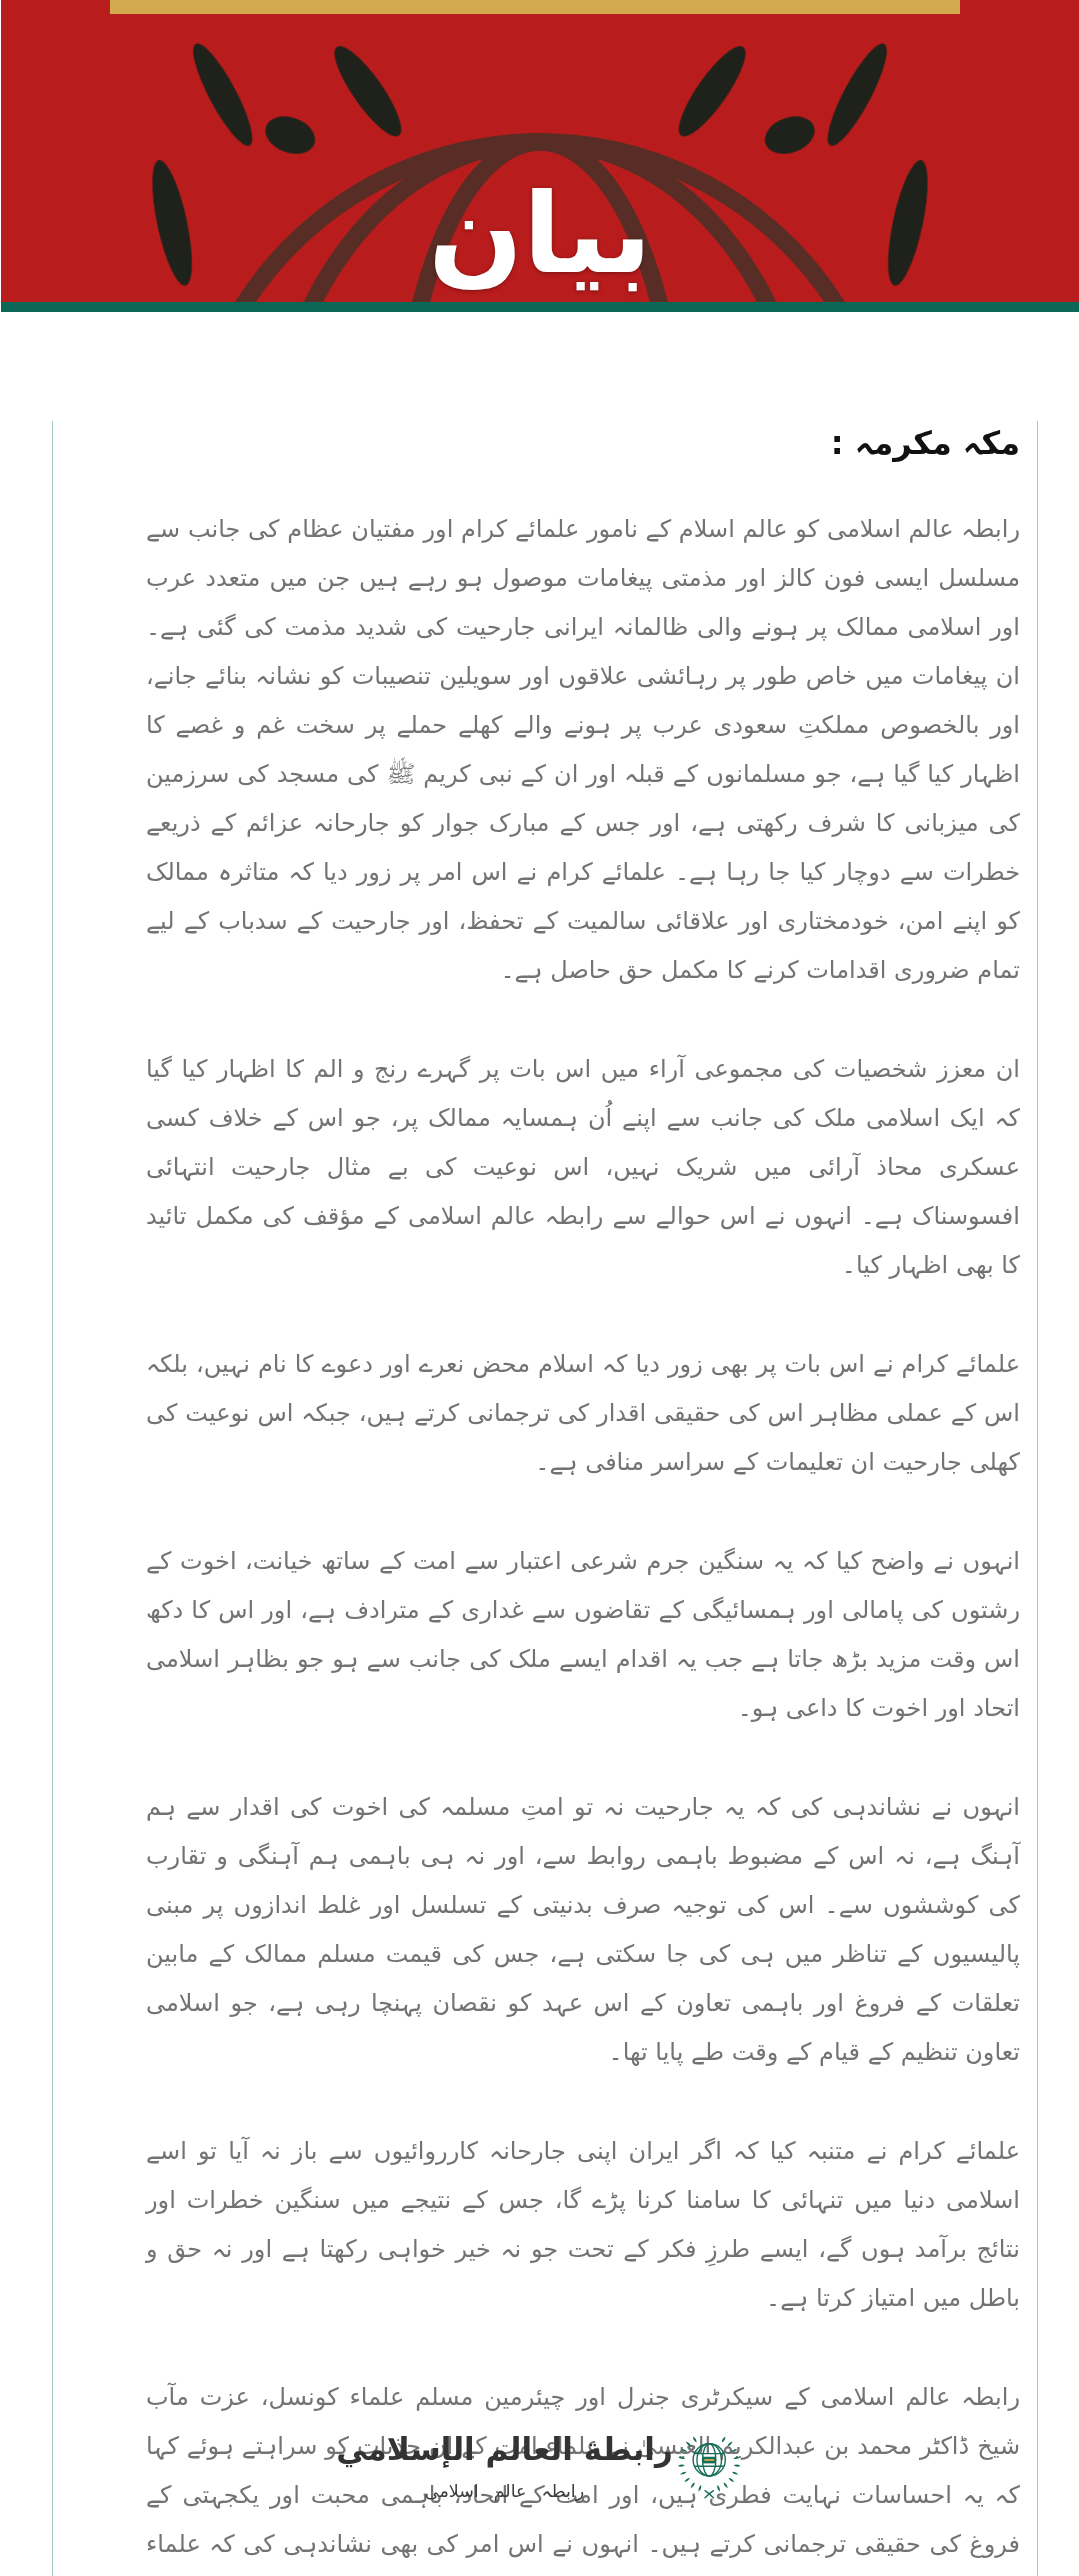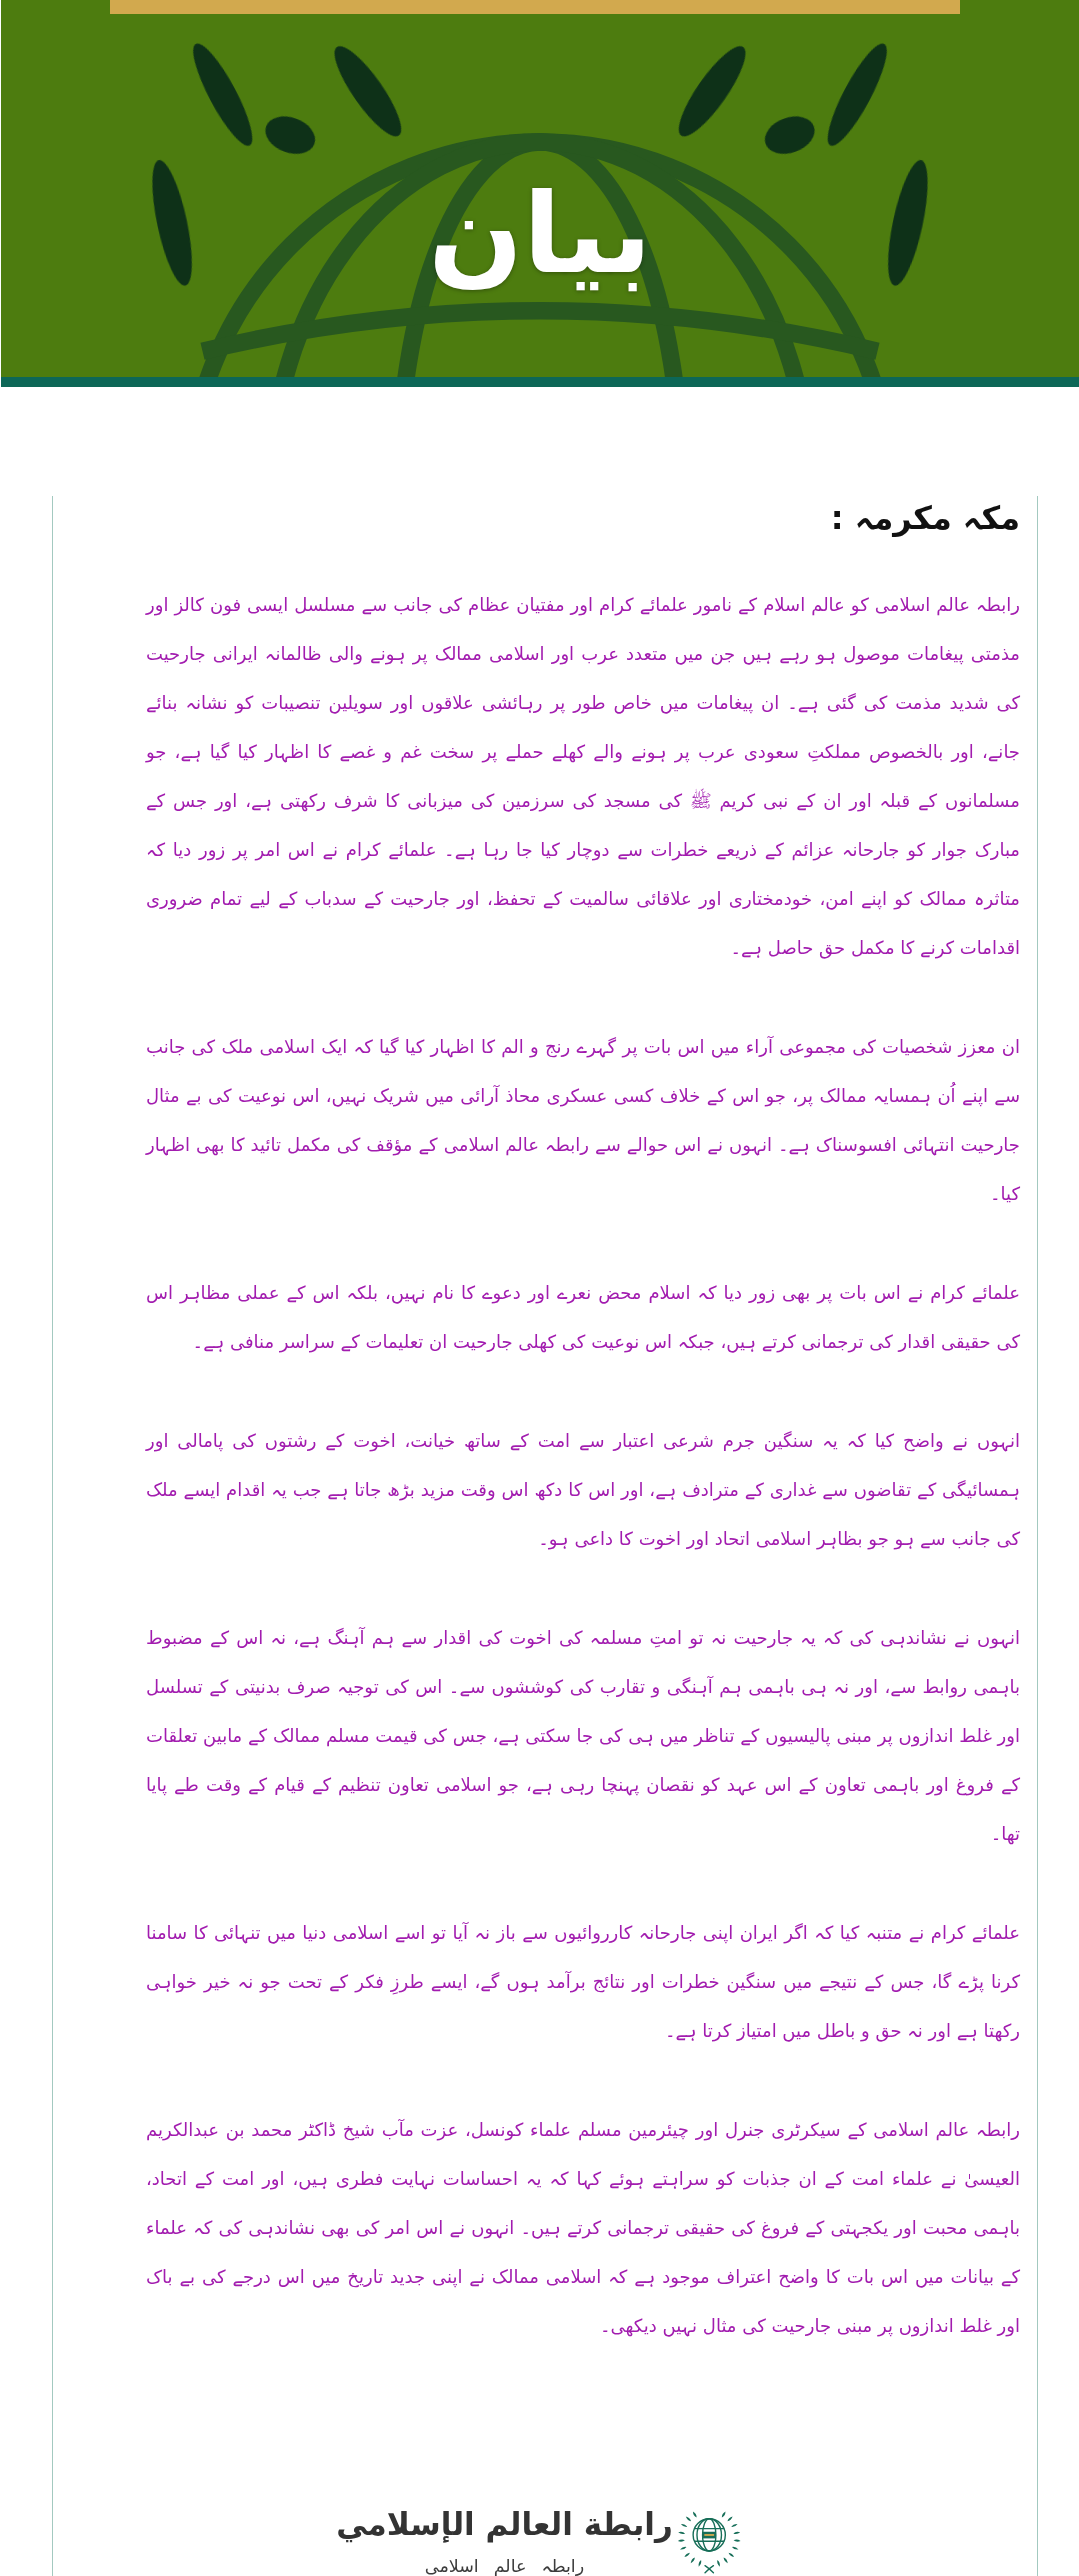--- a/index.html
+++ b/index.html
@@ -8,25 +8,25 @@
     width: 1080px; height: 2576px;
     background: #ffffff;
     overflow: hidden;
     position: relative;
     font-family: "DejaVu Sans", sans-serif;
   }
 
   
   .hero {
     position: relative;
-    width: 1080px; height: 377px;
+    width: 1080px; height: 302px;
     background:
       radial-gradient(ellipse 432px 317px at 50% 86%, rgba(27,86,66,0.60), rgba(27,86,66,0) 72%),
       linear-gradient(180deg, #03topw 0%, #041f18 0%, #06281f 45%, #041e17 100%);
-    background-color: #4d7c0f;
+    background-color: #b91c1c;
     overflow: hidden;
   }
   .hero-pattern { position: absolute; inset: 0; }
   .gold-bar {
     position: absolute; top: 0; left: 110px;
     width: 850px; height: 13.5px;
   }
   .hero-title {
     position: absolute; top: 172px; left: 0;
     width: 100%; text-align: center;
@@ -62,23 +62,23 @@
   .dateline {
     margin-top: 109px;
     font-size: 32px;
     font-weight: bold;
     color: #111111;
     text-align: right;
     line-height: 1.4;
   }
   .body-text { margin-top: 39px; }
   .body-text p {
-    font-size: 18px;
+    font-size: 24px;
     line-height: 49px;
-    color: #a21caf;
+    color: #737373;
     text-align: justify;
     direction: rtl;
     margin-bottom: 50px;
   }
   .body-text p:last-child { margin-bottom: 0; }
 
   
   .logo {
     position: absolute;
     top: 2008px; left: 50%;

